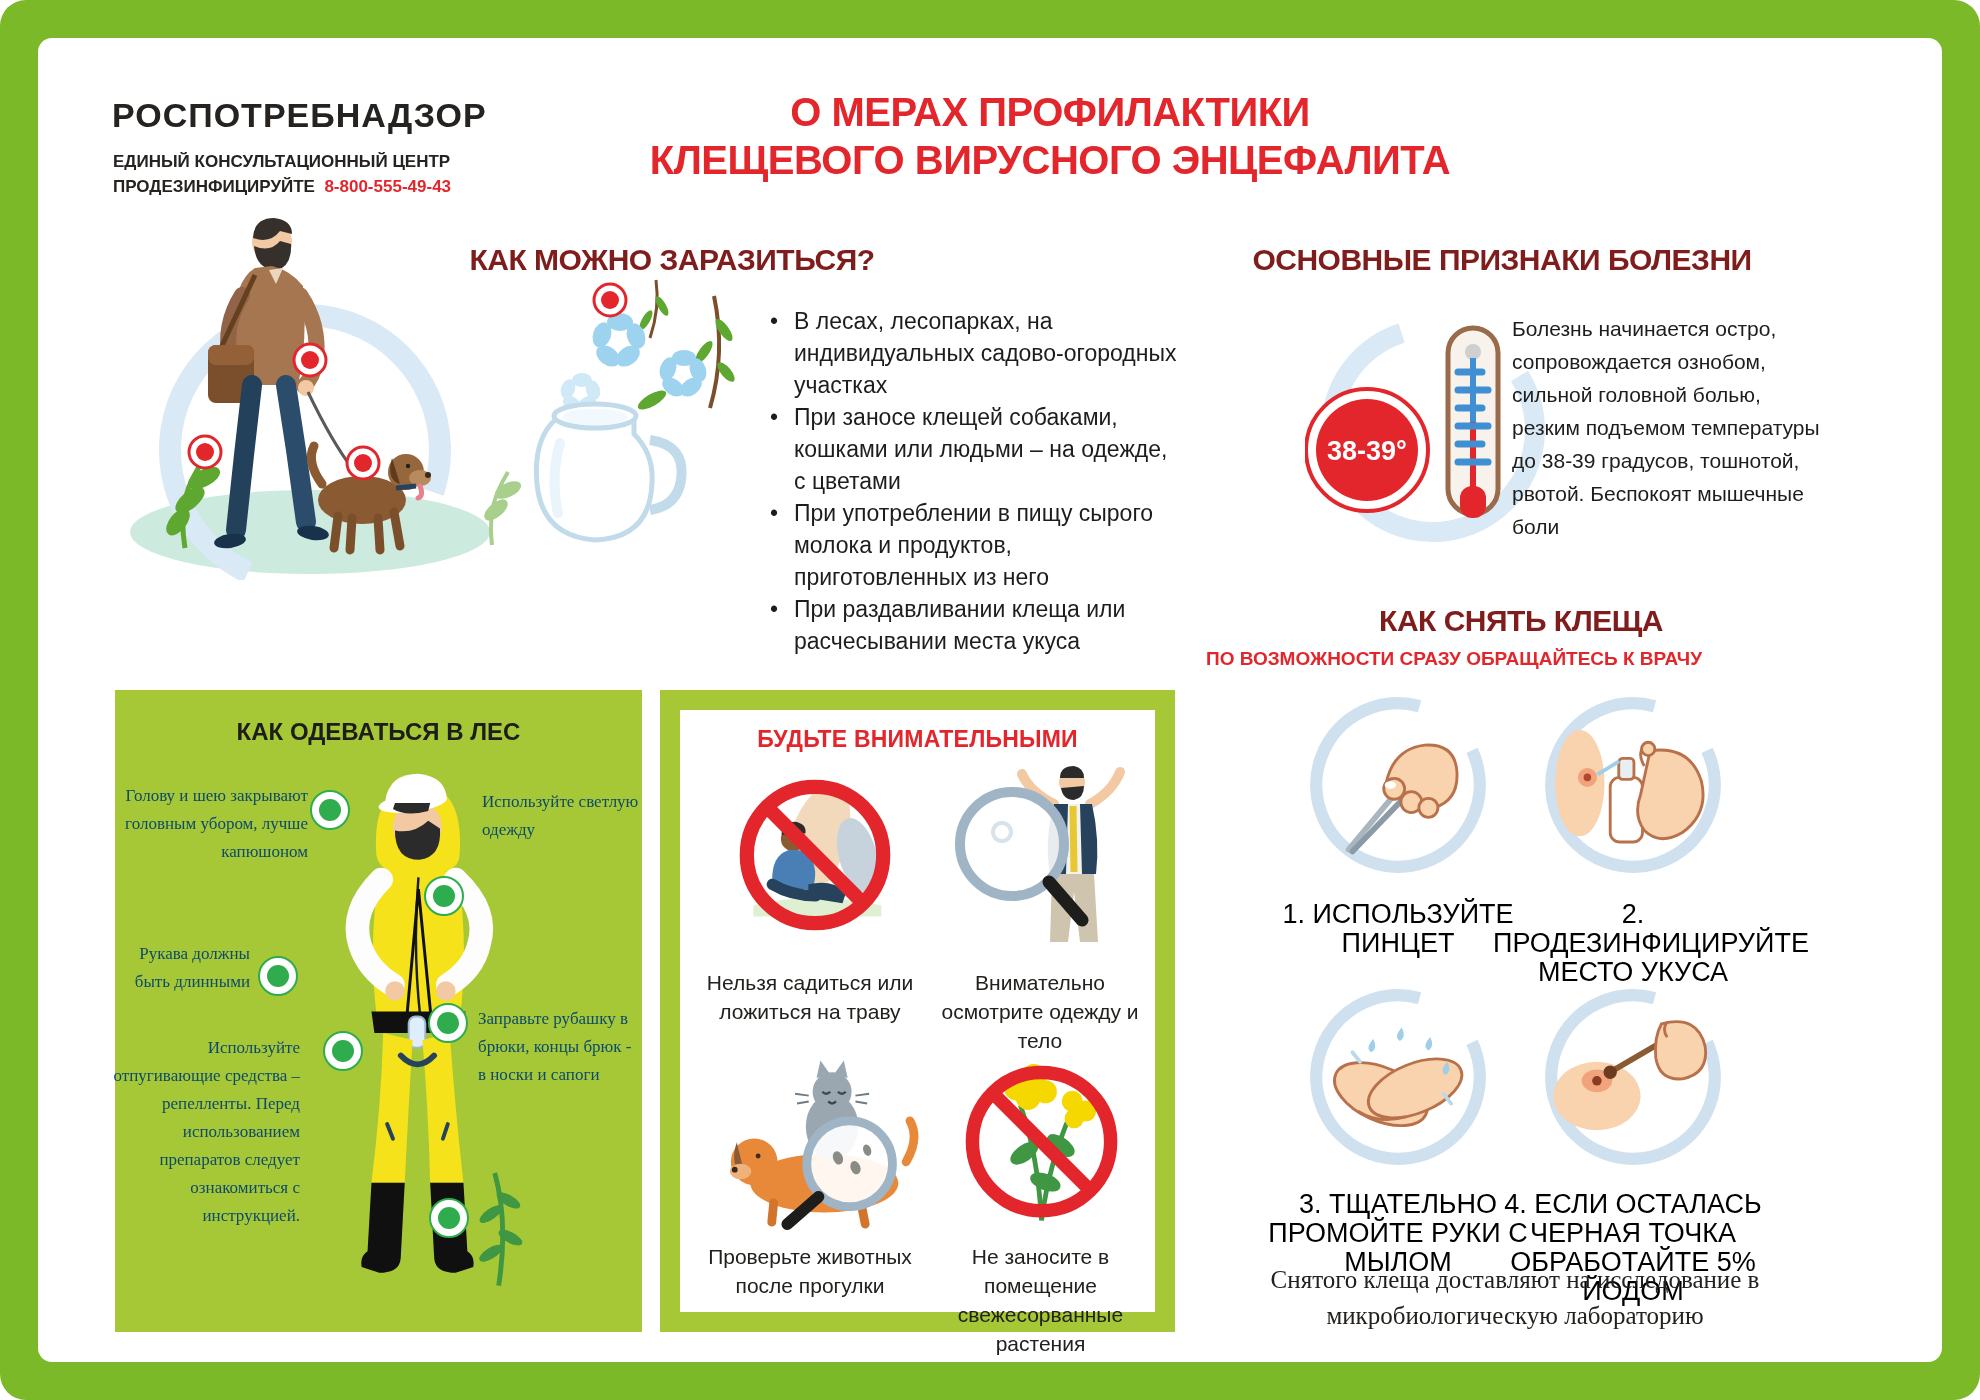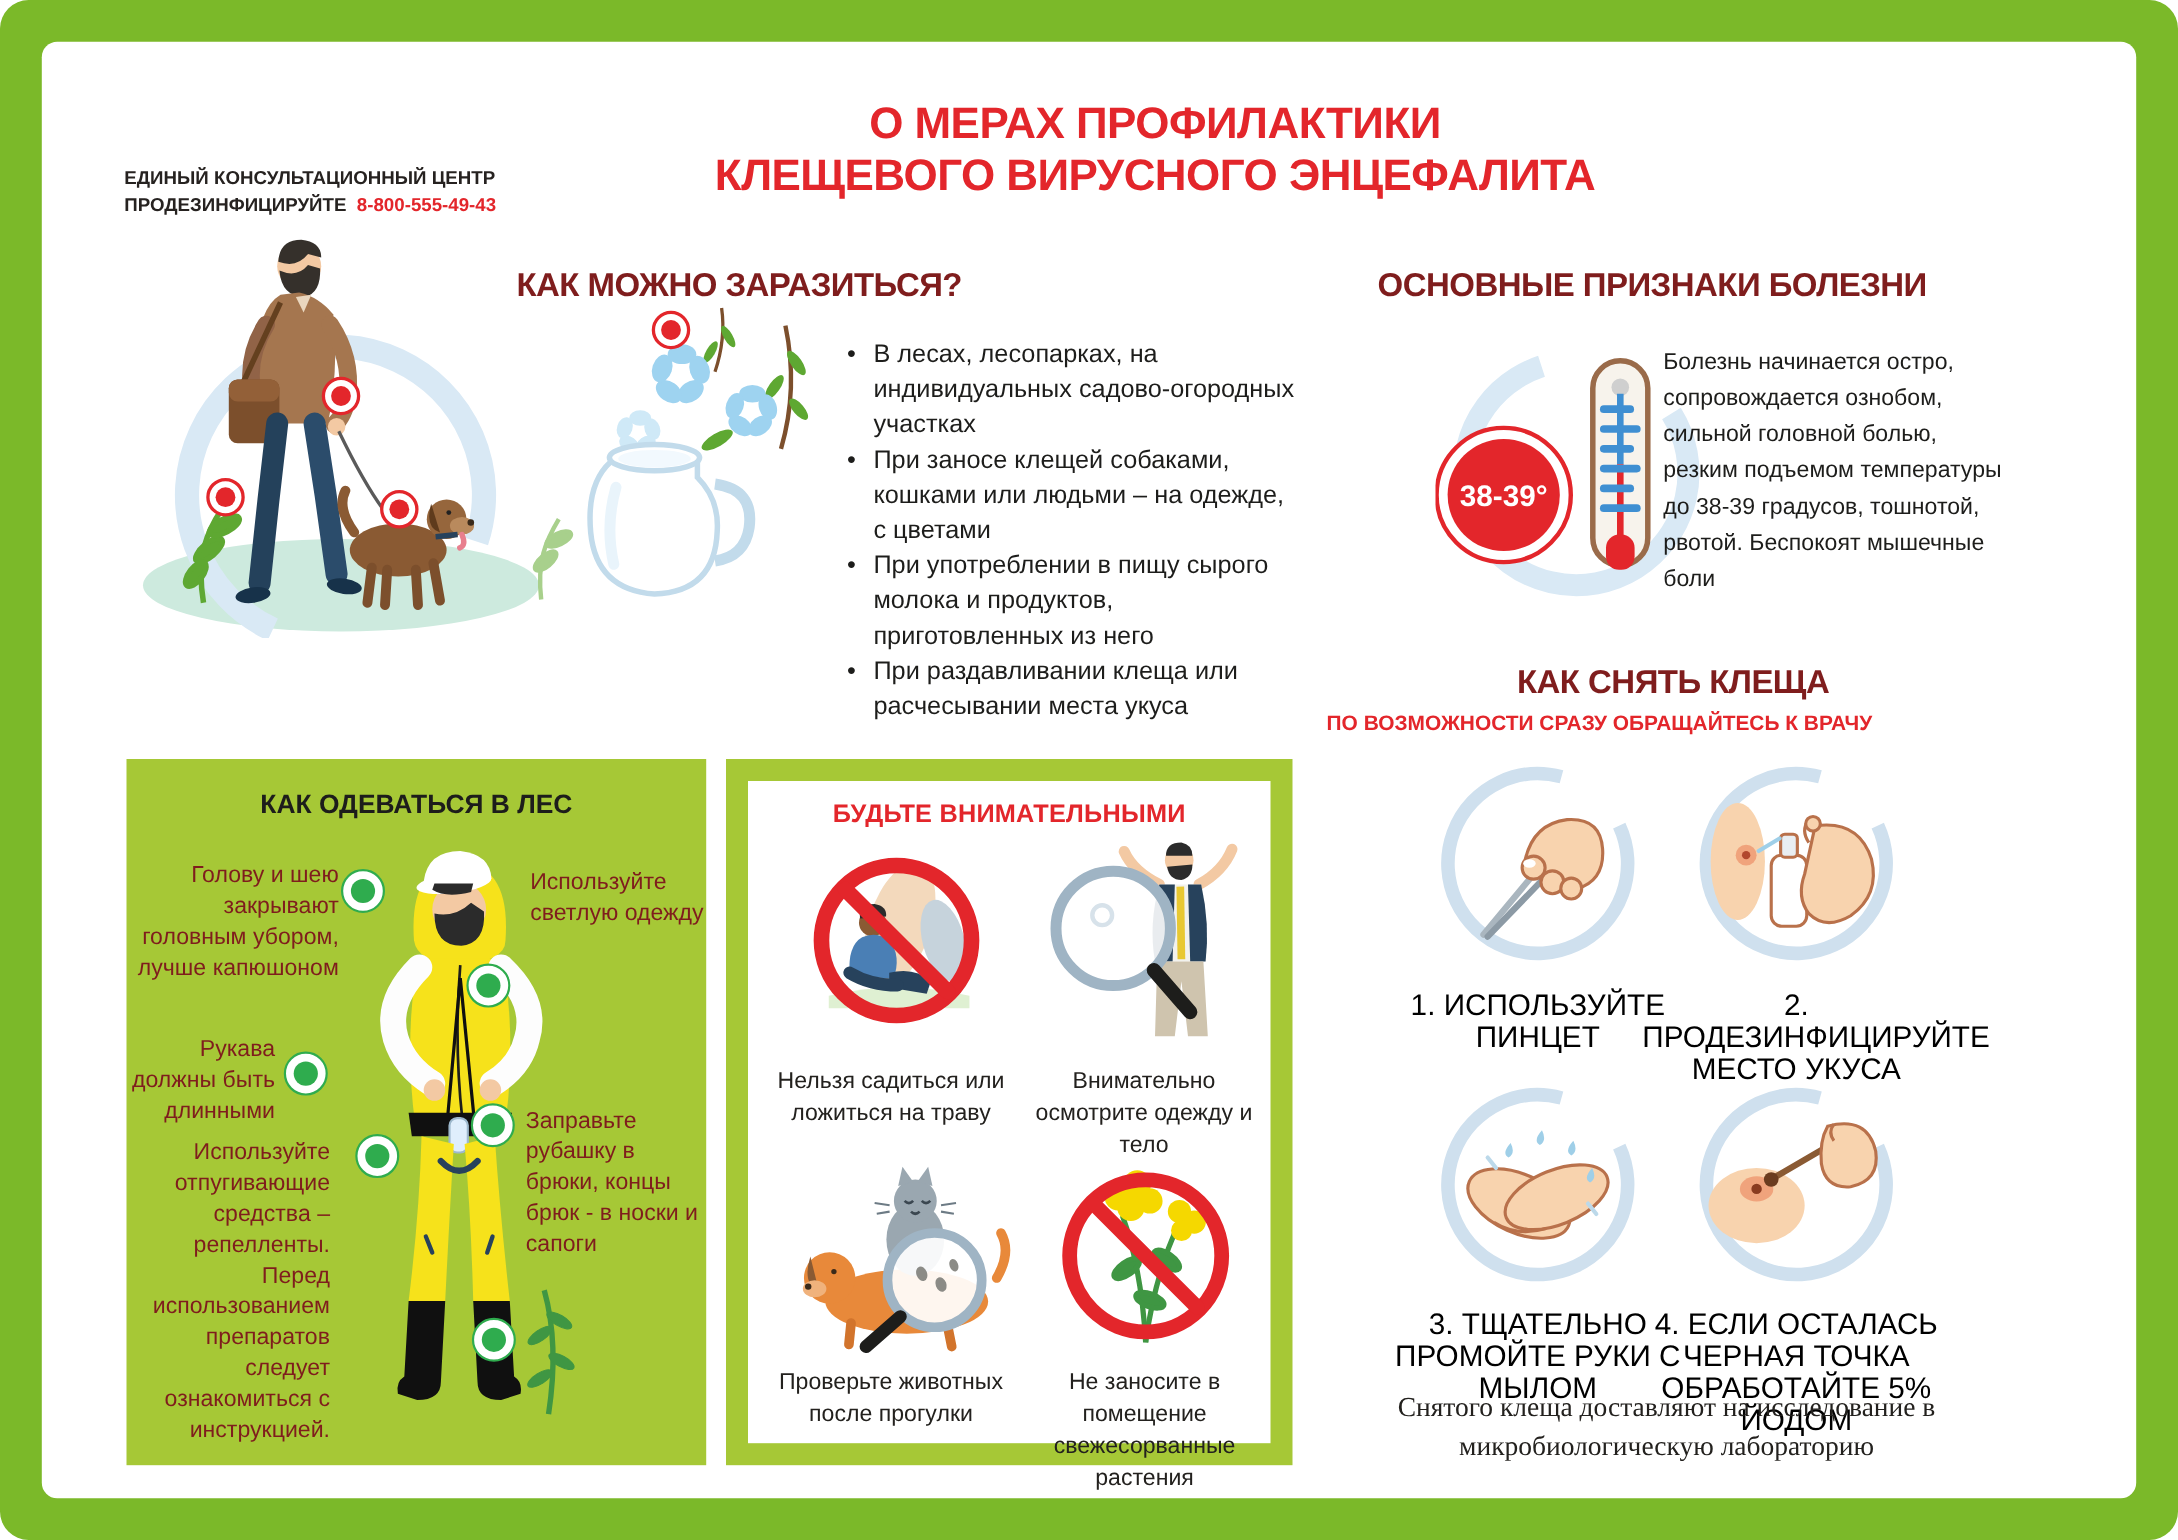--- a/index.html
+++ b/index.html
@@ -14,35 +14,36 @@
   .logo-sub{font-size:17px;font-weight:bold;line-height:1.45;color:#262220;}
   .main-title{font-size:40px;font-weight:bold;line-height:1.2;color:#e3262b;letter-spacing:-0.5px;}
   .sec-h{font-size:30px;font-weight:bold;letter-spacing:-0.5px;color:#7f1d1d;}
   .sec-h-mid{font-size:32px;font-weight:bold;letter-spacing:-0.5px;color:#1d1d1b;}
   .bullets{list-style:none;margin:0;padding:0;font-size:23px;line-height:32px;}
   .bullets li{position:relative;padding-left:26px;}
   .bullets li::before{content:"•";position:absolute;left:2px;top:0;}
   .par{font-size:21px;line-height:33px;}
   .panel-green{background:#a6c836;}
   .panel-h{font-size:24px;font-weight:bold;color:#1d1d1b;}
-  .lbl{font-size:21px;line-height:28px;color:#7f1d1d;}
+  .lbl{font-size:17px;line-height:28px;color:#0c4a6e;font-family:Liberation Serif, serif;}
   .att-h{font-size:23px;font-weight:bold;color:#e3262b;letter-spacing:0.2px;}
   .cap{font-size:21px;line-height:29px;color:#23211e;}
   .step-cap{font-size:27px;line-height:29px;color:#000000;}
   .sub-red{font-size:19px;font-weight:bold;color:#e3262b;}
   .footer-note{font-size:25px;line-height:36px;color:#23211e;font-family:Liberation Serif, serif;}
   .dot-marker{position:absolute;width:40px;height:40px;border-radius:50%;background:#ffffff;border:2px solid #2fac4e;box-sizing:border-box;}
   .dot-marker::after{content:"";position:absolute;left:50%;top:50%;width:22px;height:22px;margin:-11px 0 0 -11px;border-radius:50%;background:#2fac4e;}
 </style>
 </head>
 <body>
 
 <div class="poster">
   <div class="inner"></div>
 
+  <div class="abs logo-title" style="left:112px;top:96px;">РОСПОТРЕБНАДЗОР</div>
   <div class="abs logo-sub" style="left:113px;top:150px;">
     <div>ЕДИНЫЙ КОНСУЛЬТАЦИОННЫЙ ЦЕНТР</div>
     <div><span>ПРОДЕЗИНФИЦИРУЙТЕ</span>&nbsp;&nbsp;<span class="red">8-800-555-49-43</span></div>
   </div>
   <div class="abs main-title center" style="left:550px;top:88px;width:1000px;">
     <div>О МЕРАХ ПРОФИЛАКТИКИ</div>
     <div>КЛЕЩЕВОГО ВИРУСНОГО ЭНЦЕФАЛИТА</div>
   </div>
 
   <div class="abs sec-h center" style="left:422px;top:243px;width:500px;">КАК МОЖНО ЗАРАЗИТЬСЯ?</div>

